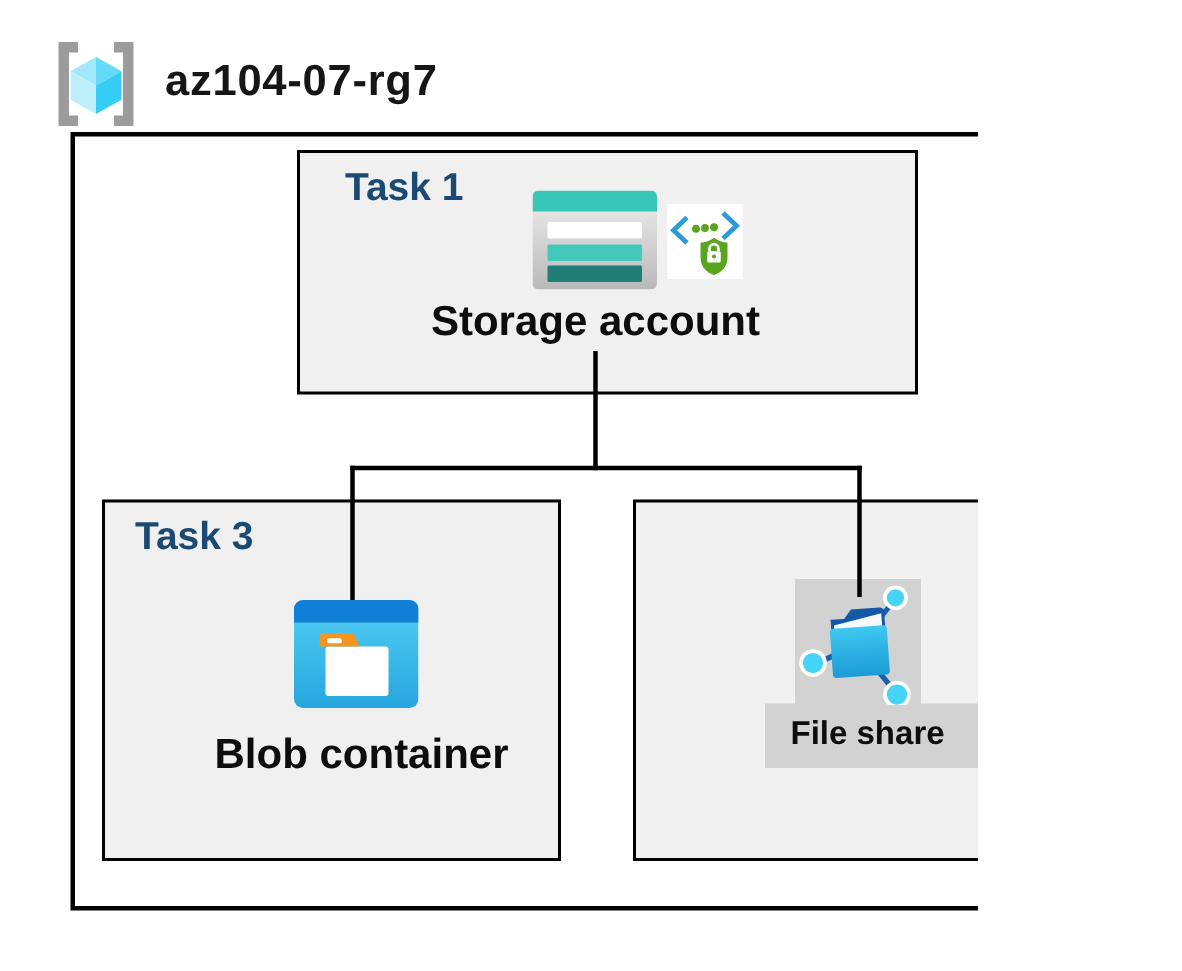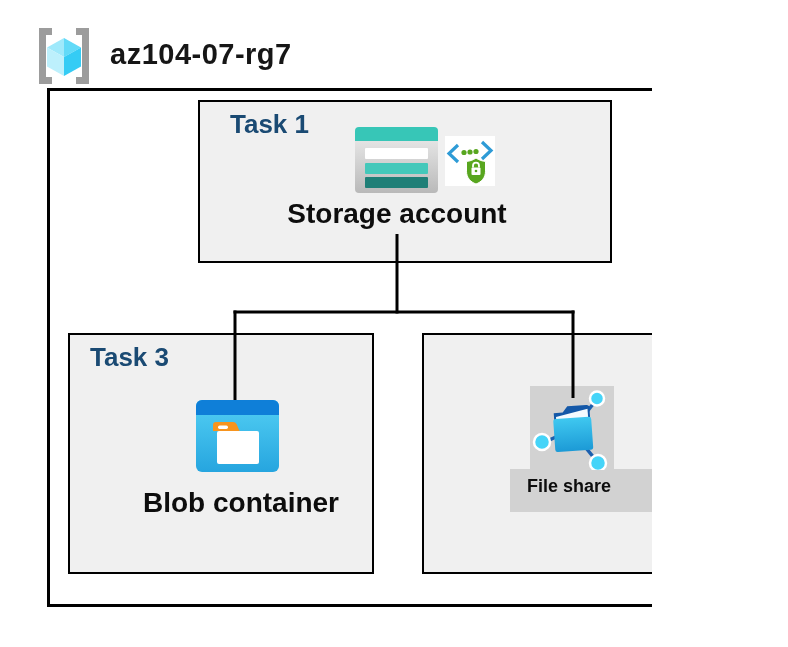--- a/index.html
+++ b/index.html
@@ -47,21 +47,21 @@
   #storage-icon{left:355px;top:127px;width:83px;height:66px;z-index:10;}
   #sas-icon{left:445px;top:136px;width:50px;height:50px;z-index:10;background:#fff;}
   #blob-icon{left:196px;top:400px;width:83px;height:72px;z-index:10;}
   #fileshare-bg{left:530px;top:386px;width:84px;height:84px;background:#D2D2D2;z-index:1;}
   #fileshare-icon{left:530px;top:386px;width:84px;height:84px;z-index:10;}
   #fileshare-strip{
     left:510px;top:469px;width:176px;height:43px;background:#D2D2D2;z-index:2;
   }
   #fileshare-label{
     left:527px;top:476px;z-index:10;
-    font-size:18px;font-weight:bold;color:#0d0d0d;white-space:nowrap;
+    font-size:22px;font-weight:bold;color:#0d0d0d;white-space:nowrap;
   }
   
   #connectors{left:0;top:0;width:788px;height:647px;z-index:5;pointer-events:none;}
 </style>
 </head>
 <body>
 
 <div id="canvas">
 
   <svg id="rg-icon" class="abs" viewBox="0 0 62 62">

